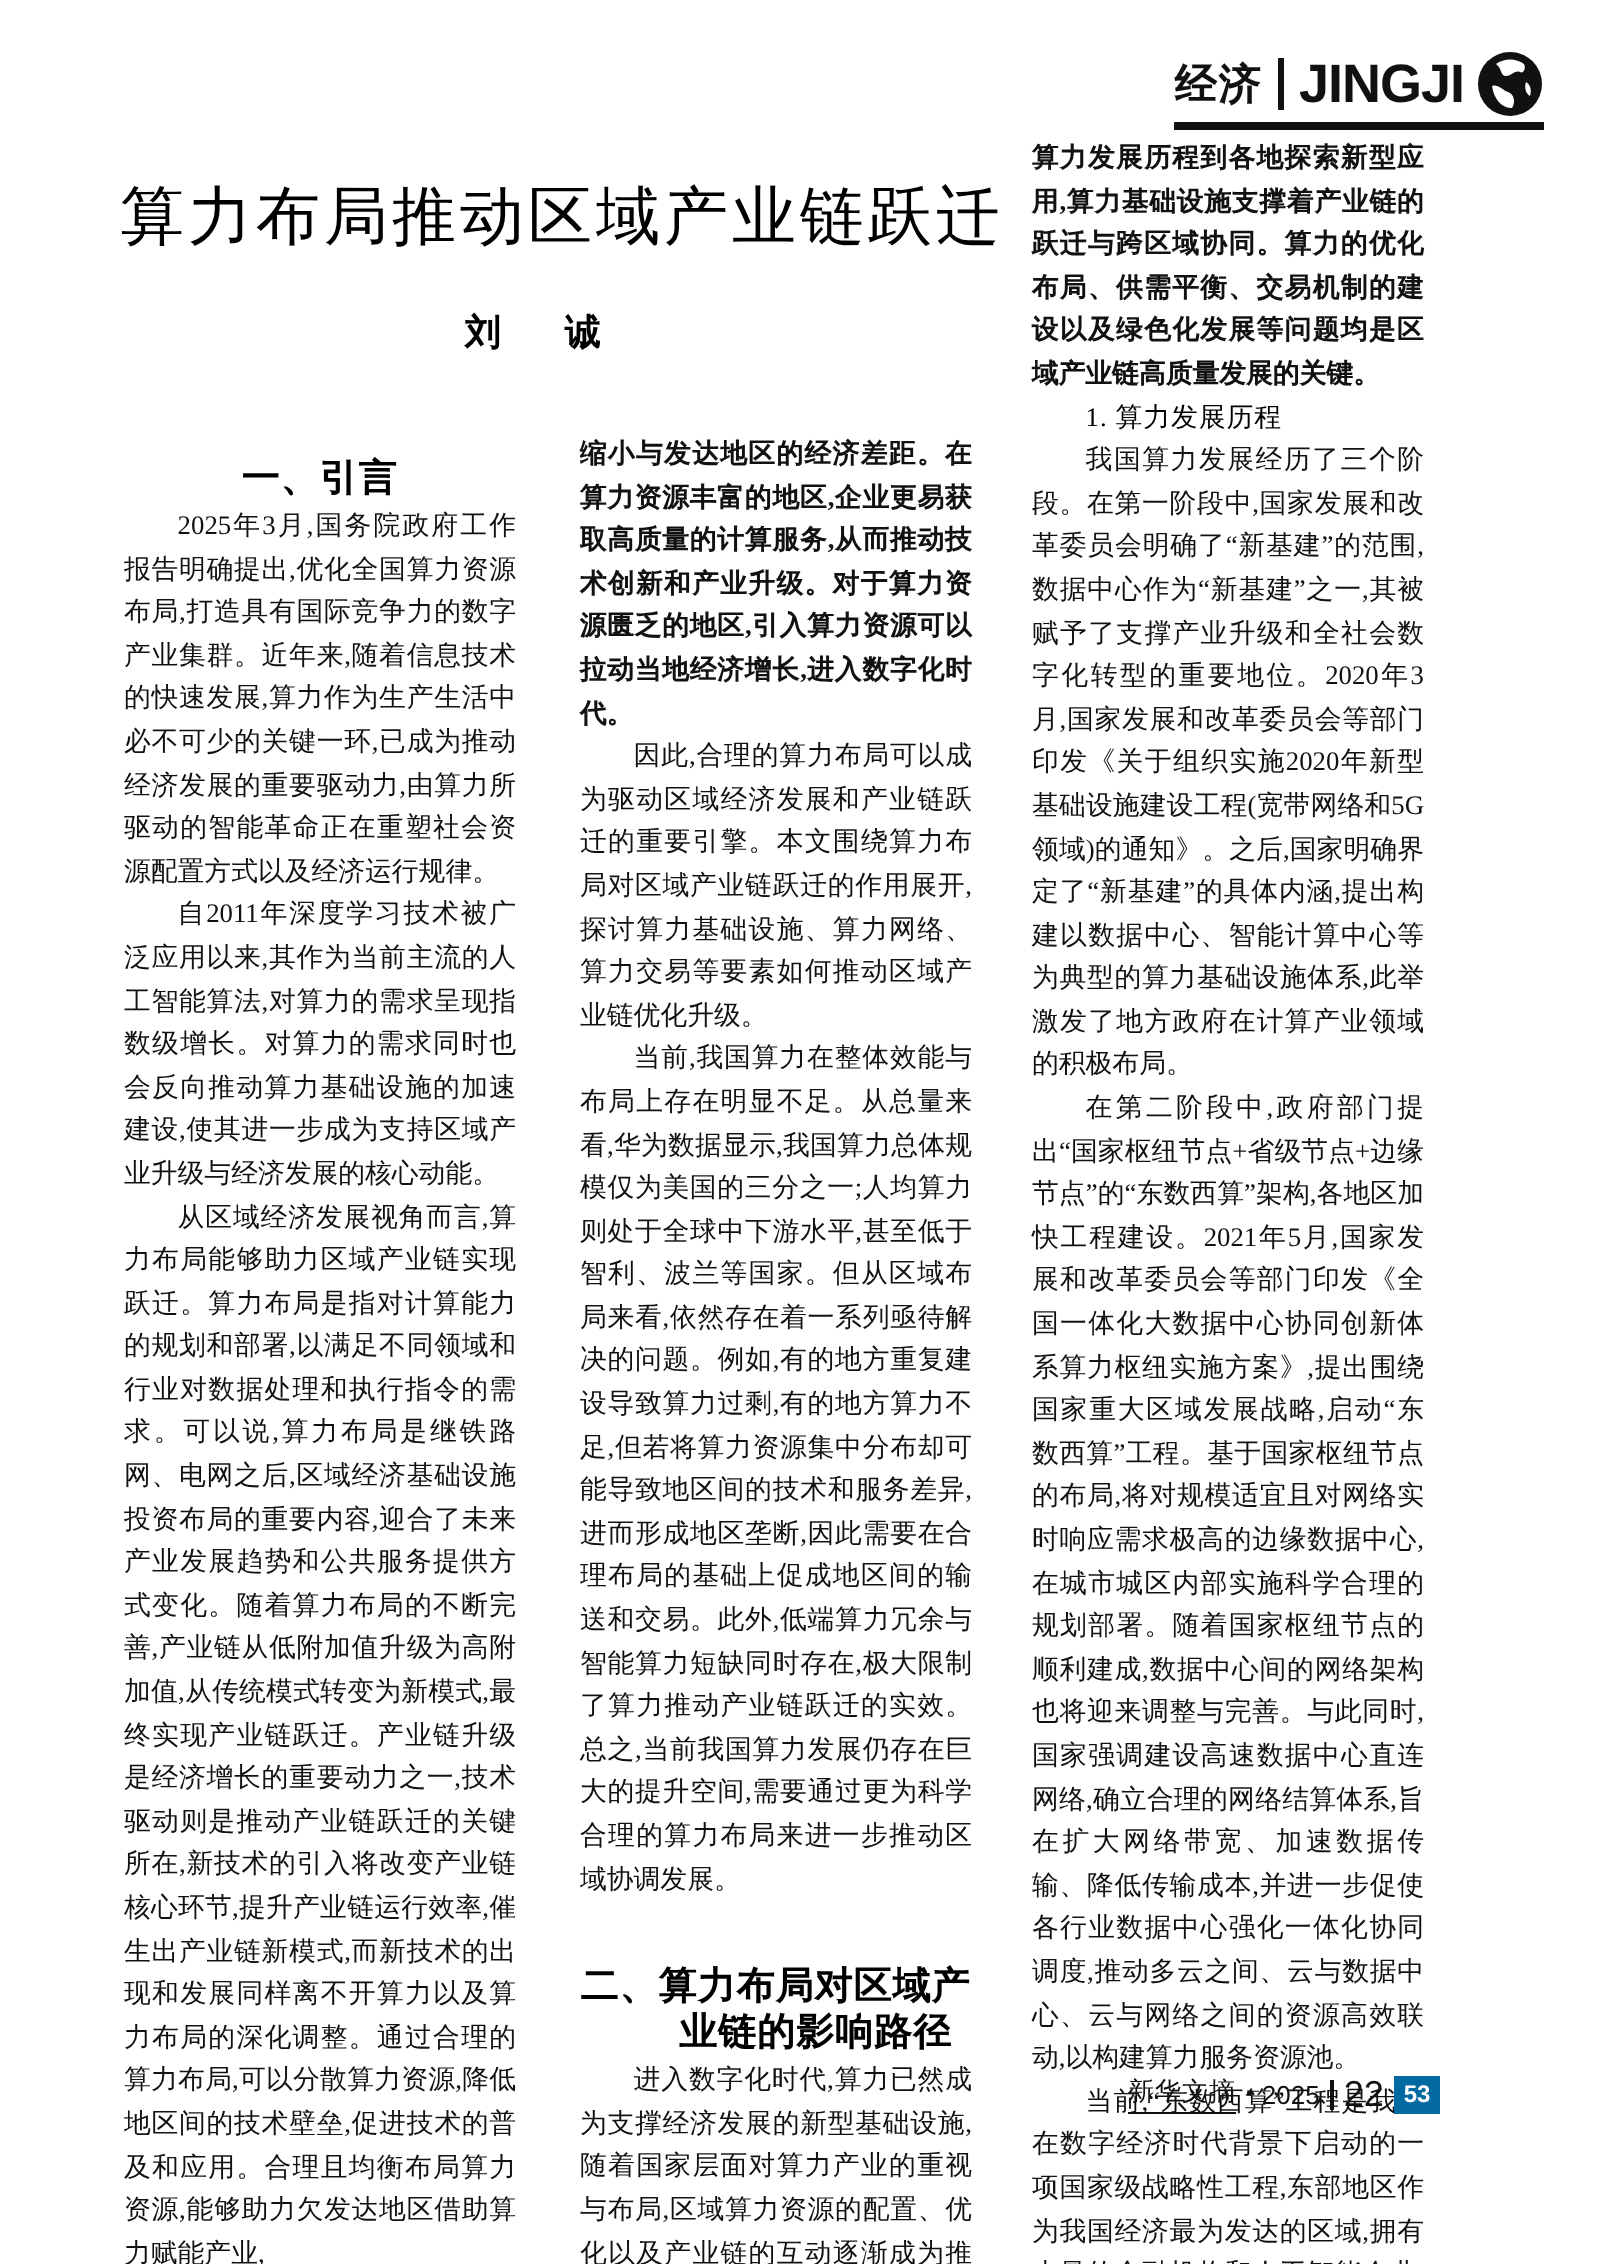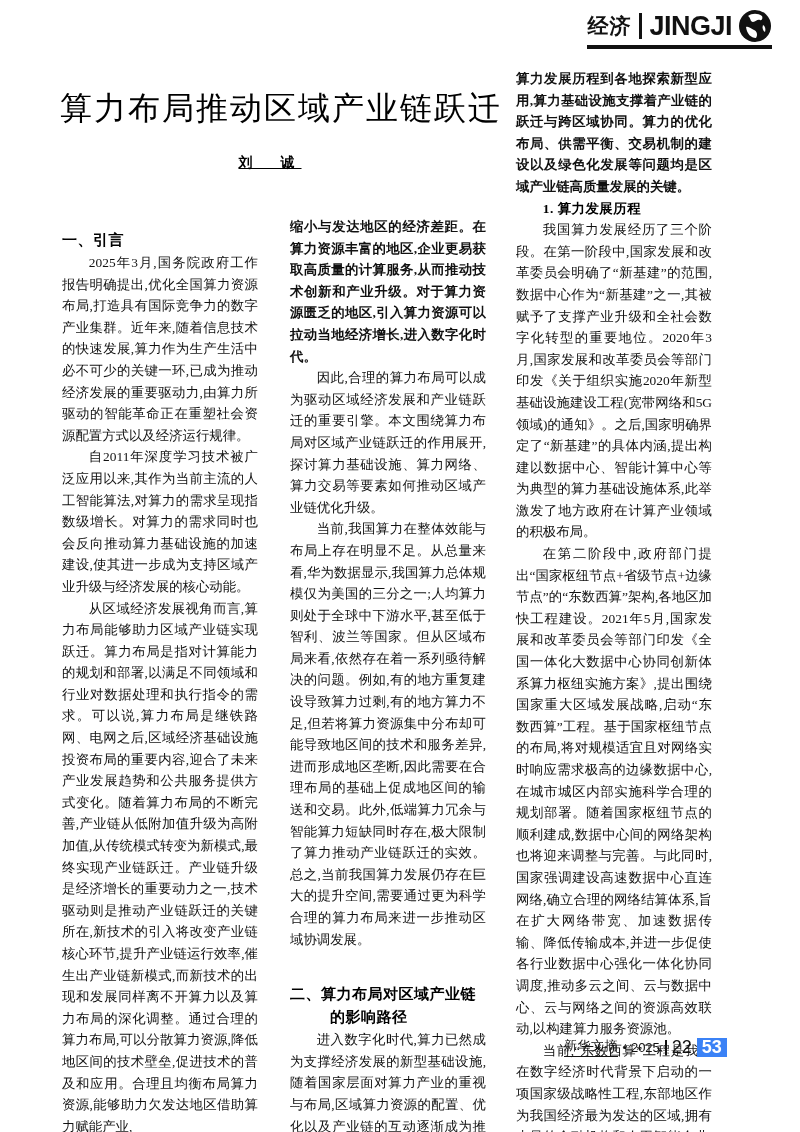--- a/index.html
+++ b/index.html
@@ -12,21 +12,21 @@
     height: 1132px;
     font-family: "Liberation Serif", "DejaVu Serif", serif;
     color: #111111;
     position: relative;
     overflow: hidden;
   }
 
   
   .masthead {
     position: absolute;
-    top: 6px;
+    top: 22px;
     right: 28px;
     display: flex;
     align-items: center;
     height: 40px;
   }
   .masthead .cn {
     font-family: "Liberation Sans", "DejaVu Sans", sans-serif;
     font-weight: bold;
     font-size: 21px;
     letter-spacing: 1px;
@@ -75,24 +75,23 @@
     font-weight: normal;
     letter-spacing: 2px;
     line-height: 1.25;
     color: #000;
     white-space: nowrap;
   }
   .article-author {
     margin-top: 26px;
     font-family: "Liberation Sans", "DejaVu Sans", sans-serif;
     font-weight: bold;
-    font-size: 14px;
+    font-size: 18px;
     letter-spacing: 7px;
     color: #000;
-    text-decoration: underline;
   }
 
   
   .columns {
     position: absolute;
     top: 0;
     left: 0;
     width: 800px;
     height: 1132px;
   }
@@ -111,36 +110,36 @@
 
   .col p {
     margin: 0;
     text-indent: 2em;
   }
   .col p.noindent { text-indent: 0; font-weight: bold; }
 
   h2.sec-head {
     font-family: "Liberation Sans", "DejaVu Sans", sans-serif;
     font-weight: bold;
-    font-size: 15px;
+    font-size: 19px;
     line-height: 23px;
     margin: 0 0 1px 0;
     letter-spacing: 0.5px;
     color: #000;
-    text-align: left;
+    text-align: center;
   }
   h2.sec-head.hang {
     padding-left: 40px;
     text-indent: -40px;
   }
   h2.sec-head.spaced { margin-top: 32px; }
 
   h3.sub-head {
     font-family: "Liberation Serif", "DejaVu Serif", serif;
-    font-weight: bold;
+    font-weight: normal;
     font-size: 13.4px;
     line-height: 21.6px;
     margin: 0;
     text-indent: 2em;
     letter-spacing: 0.5px;
     color: #000;
   }
 
   
   .footer {
@@ -176,24 +175,24 @@
     background: #111;
     margin-right: 5px;
   }
   .footer .issue {
     font-size: 18px;
     font-weight: normal;
     color: #111;
     margin-right: 5px;
   }
   .footer .page {
-    font-size: 18px;
+    font-size: 12px;
     font-weight: bold;
     color: #ffffff;
-    background: #3b82f6;
+    background: #0369a1;
     padding: 1px 5px 2px 5px;
     line-height: 16px;
   }
 </style>
 </head>
 <body>
 
 <div class="masthead">
   <span class="cn">经济</span>
   <span class="divider"></span>

